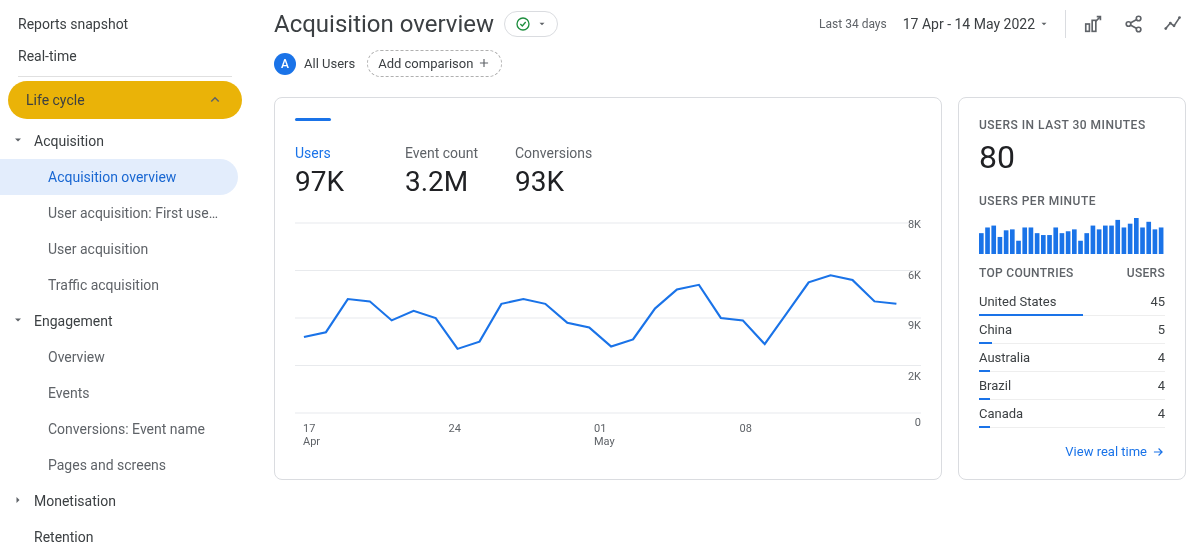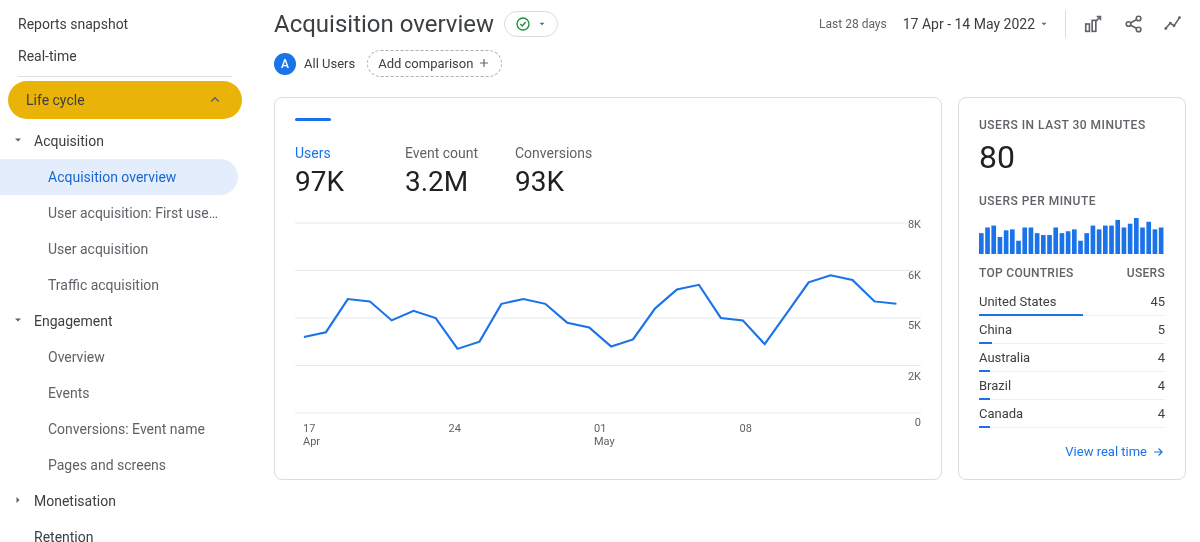--- a/index.html
+++ b/index.html
@@ -112,21 +112,21 @@
           <svg class="green-check" viewBox="0 0 24 24">
               <circle cx="12" cy="12" r="9" fill="none" stroke="#1e8e3e" stroke-width="2"></circle>
               <path d="M8 12l3 3 5-6" stroke="#1e8e3e" stroke-width="2" fill="none"></path>
             </svg>
           <svg width="10" height="10" viewBox="0 0 24 24">
               <path d="M6 9l6 6 6-6" fill="#5f6368"></path>
             </svg>
         </div>
       </div>
       <div class="date-area">
-        <span class="date-label">Last 28 days</span>
+        <span class="date-label">Last 34 days</span>
         <span class="date-range">
           <span>17 Apr - 14 May 2022</span>
           <svg width="10" height="10" viewBox="0 0 24 24">
               <path d="M6 9l6 6 6-6" fill="#5f6368"></path>
             </svg>
         </span>
         <div class="vbar"></div>
         <div class="icon-btn">
             <svg width="22" height="22" viewBox="0 0 24 24">
               <rect x="3" y="12" width="4" height="8" fill="none" stroke="#5f6368" stroke-width="1.8"></rect>
@@ -181,21 +181,21 @@
               <div class="metric-value">3.2M</div>
             </div>
             <div class="metric">
               <div class="metric-label">Conversions</div>
               <div class="metric-value">93K</div>
             </div>
           </div>
         <div class="chart-wrap">
           <div class="ylab" style="top:0">8K</div>
           <div class="ylab" style="top:22%">6K</div>
-          <div class="ylab" style="top:44%">5K</div>
+          <div class="ylab" style="top:44%">9K</div>
           <div class="ylab" style="top:66%">2K</div>
           <div class="ylab" style="top:86%">0</div>
           <svg class="chart-svg" id="line-chart" viewBox="0 0 560 200" preserveAspectRatio="none">
               <line x1="0" y1="5" x2="560" y2="5" stroke="#e8eaed" stroke-width="1"></line>
               <line x1="0" y1="52.5" x2="560" y2="52.5" stroke="#e8eaed" stroke-width="1"></line>
               <line x1="0" y1="100" x2="560" y2="100" stroke="#e8eaed" stroke-width="1"></line>
               <line x1="0" y1="147.5" x2="560" y2="147.5" stroke="#e8eaed" stroke-width="1"></line>
               <line x1="0" y1="195" x2="560" y2="195" stroke="#e8eaed" stroke-width="1"></line>
               <path d="M8.0 119.0 L27.6 114.3 L47.3 81.0 L66.9 83.4 L86.5 102.4 L106.1 92.9 L125.8 100.0 L145.4 130.9 L165.0 123.8 L184.7 85.8 L204.3 81.0 L223.9 85.8 L243.6 104.8 L263.2 109.5 L282.8 128.5 L302.4 121.4 L322.1 90.5 L341.7 71.5 L361.3 66.8 L381.0 100.0 L400.6 102.4 L420.2 126.1 L439.9 95.3 L459.5 64.4 L479.1 57.3 L498.7 62.0 L518.4 83.4 L538.0 85.8 " fill="none" stroke="#1a73e8" stroke-width="2"></path>
             </svg>

